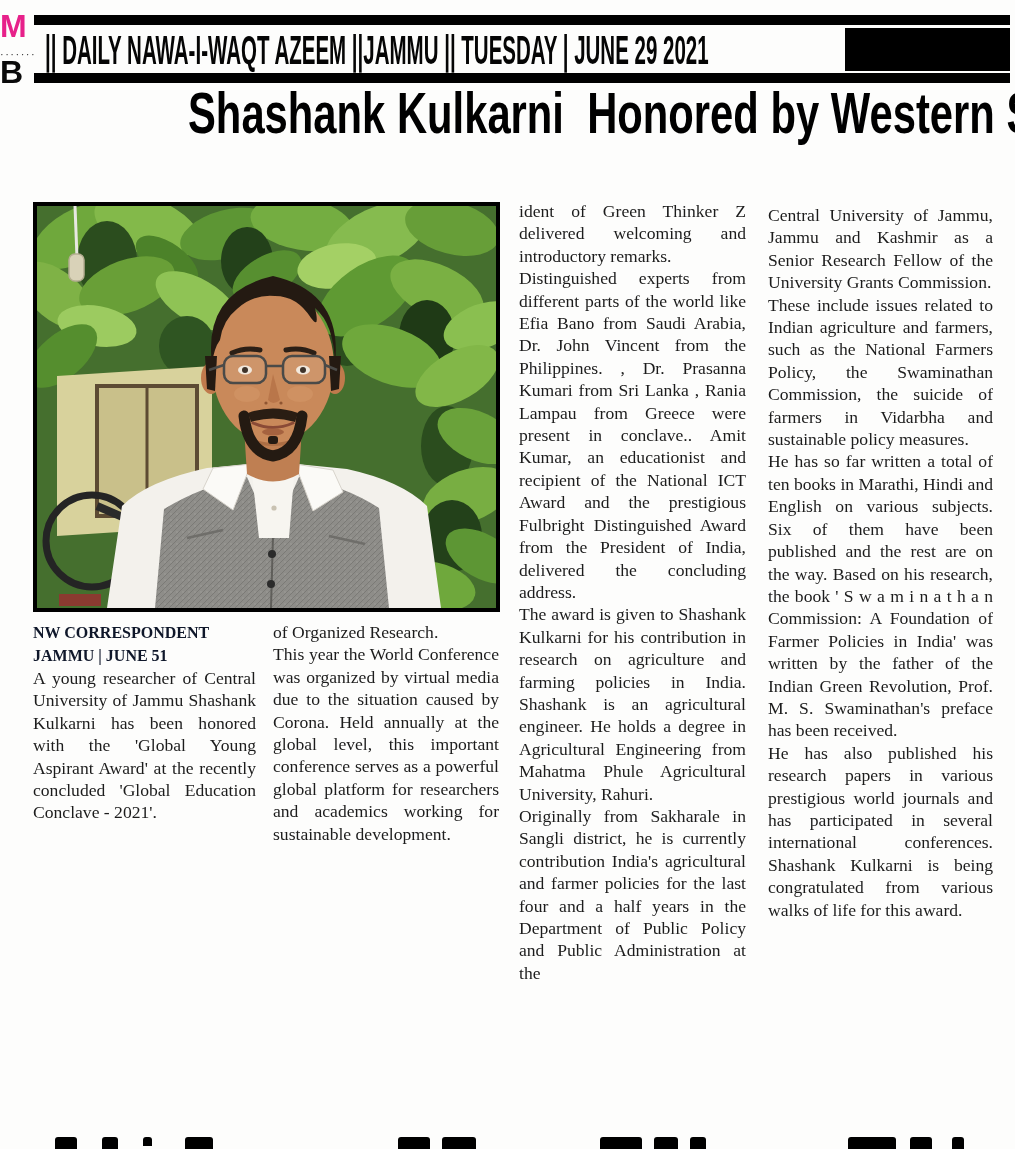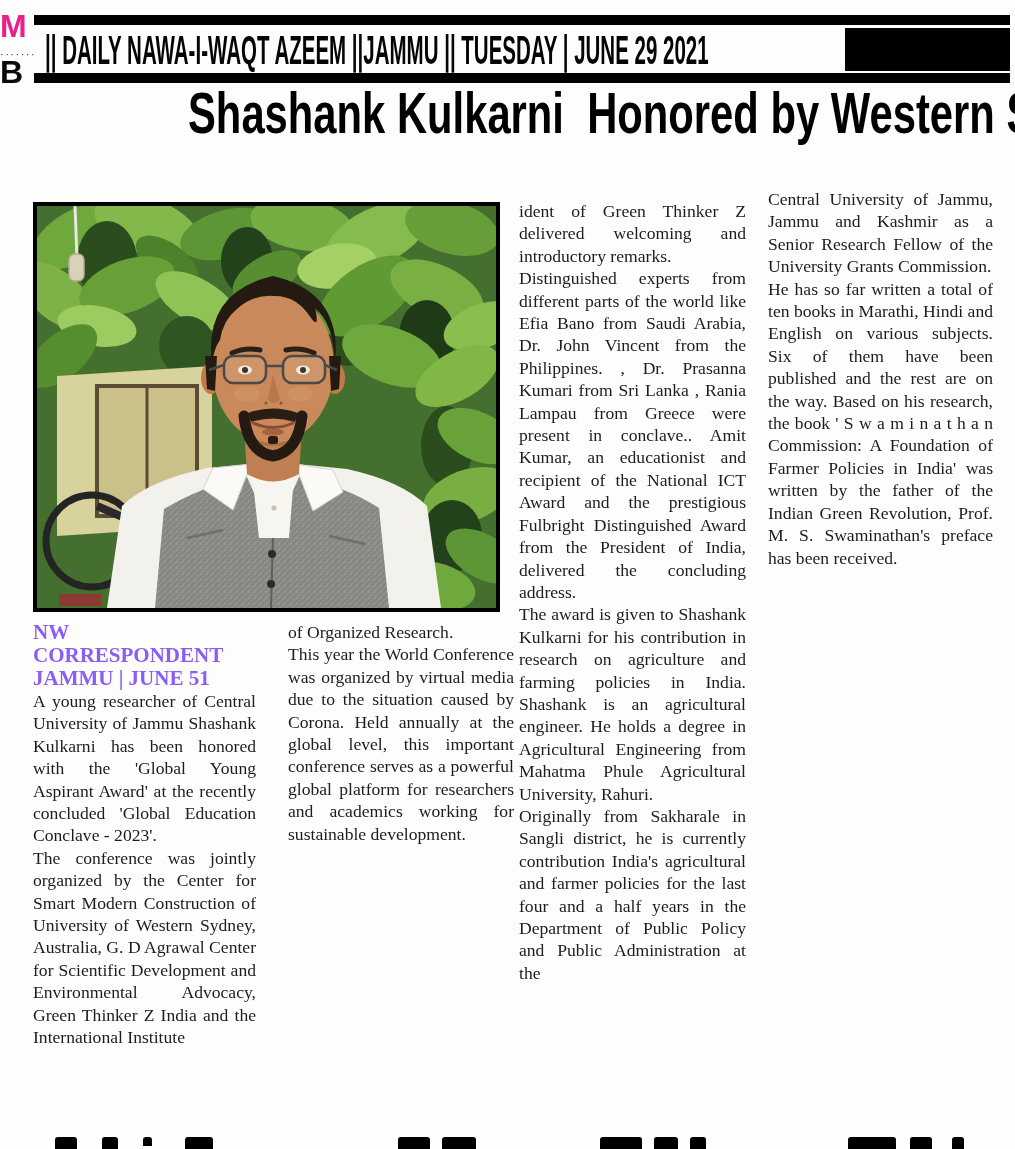--- a/index.html
+++ b/index.html
@@ -25,24 +25,24 @@
             font-size:58px;line-height:53px;white-space:pre;letter-spacing:0px;}
   
   .photo-frame{position:absolute;left:33px;top:202px;width:467px;height:410px;
             border:4px solid #000;box-sizing:border-box;background:#456f2e;}
   .photo-frame svg{display:block;width:100%;height:100%;}
   
   .col{position:absolute;text-align:justify;font-size:17.6px;line-height:22.4px;
        color:#1c1c1c;overflow:hidden;}
   .col p{margin:0;}
   #col1{left:33px;top:621px;width:223px;height:516px;}
-  #col2{left:288px;top:621px;width:226px;height:516px;}
+  #col2{left:273px;top:621px;width:226px;height:516px;}
   #col3{left:519px;top:200px;width:227px;height:937px;}
-  #col4{left:768px;top:188px;width:225px;height:937px;}
-  .byline{font-weight:bold;font-size:21px;line-height:23px;text-align:left;color:#8b5cf6;}
+  #col4{left:768px;top:204px;width:225px;height:937px;}
+  .byline{font-weight:bold;font-size:16px;line-height:23px;text-align:left;color:#0f172a;}
   
   .cutoff{position:absolute;left:0;bottom:0;width:1015px;height:15px;overflow:hidden;}
   .cb{position:absolute;top:3px;background:#000;border-radius:3px 3px 0 0;height:30px;}
 </style>
 </head>
 <body>
 
 <div class="page">
 
   <div class="mark-m">M</div>
@@ -171,39 +171,40 @@
         <rect x="231" y="230" width="10" height="8" rx="3" fill="#241a12"></rect>
       </g>
     </svg>
   </div>
 
   <div class="col" id="col1">
     <div class="byline">
       <div>NW CORRESPONDENT</div>
       <div>JAMMU | JUNE 51</div>
     </div>
-    <p>A young researcher of Central University of Jammu Shashank Kulkarni has been honored with the 'Global Young Aspirant Award' at the recently concluded 'Global Education Conclave - 2023'.</p>
-    <p>The conference was jointly organized by the Center for Smart Modern Construction of University of Western Sydney, Australia, G. D Agrawal Center for Scientific Development and Environmental Advocacy, Green Thinker Z India and the International Institute</p>
+    <p>A young researcher of Central University of Jammu Shashank Kulkarni has been honored with the 'Global Young Aspirant Award' at the recently concluded 'Global Education Conclave - 2021'.</p>
   </div>
 
   <div class="col" id="col2">
     <p>of Organized Research.</p>
     <p>This year the World Conference was organized by virtual media due to the situation caused by Corona. Held annually at the global level, this important conference serves as a powerful global platform for researchers and academics working for sustainable development.</p>
   </div>
 
   <div class="col" id="col3">
     <p>ident of Green Thinker Z delivered welcoming and introductory remarks.</p>
     <p>Distinguished experts from different parts of the world like Efia Bano from Saudi Arabia, Dr. John Vincent from the Philippines. , Dr. Prasanna Kumari from Sri Lanka , Rania Lampau from Greece were present in conclave.. Amit Kumar, an educationist and recipient of the National ICT Award and the prestigious Fulbright Distinguished Award from the President of India, delivered the concluding address.</p>
     <p>The award is given to Shashank Kulkarni for his contribution in research on agriculture and farming policies in India. Shashank is an agricultural engineer. He holds a degree in Agricultural Engineering from Mahatma Phule Agricultural University, Rahuri.</p>
     <p>Originally from Sakharale in Sangli district, he is currently contribution India's agricultural and farmer policies for the last four and a half years in the Department of Public Policy and Public Administration at the</p>
   </div>
 
   <div class="col" id="col4">
     <p>Central University of Jammu, Jammu and Kashmir as a Senior Research Fellow of the University Grants Commission.</p>
+    <p>These include issues related to Indian agriculture and farmers, such as the National Farmers Policy, the Swaminathan Commission, the suicide of farmers in Vidarbha and sustainable policy measures.</p>
     <p>He has so far written a total of ten books in Marathi, Hindi and English on various subjects. Six of them have been published and the rest are on the way. Based on his research, the book ' S w a m i n a t h a n Commission: A Foundation of Farmer Policies in India' was written by the father of the Indian Green Revolution, Prof. M. S. Swaminathan's preface has been received.</p>
+    <p>He has also published his research papers in various prestigious world journals and has participated in several international conferences. Shashank Kulkarni is being congratulated from various walks of life for this award.</p>
   </div>
 
   <div class="cutoff">
     <div class="cb" style="left:55px;width:22px;"></div>
     <div class="cb" style="left:102px;width:16px;"></div>
     <div class="cb" style="left:143px;width:9px;height:9px;"></div>
     <div class="cb" style="left:185px;width:28px;"></div>
     <div class="cb" style="left:398px;width:32px;"></div>
     <div class="cb" style="left:442px;width:34px;"></div>
     <div class="cb" style="left:600px;width:42px;"></div>

